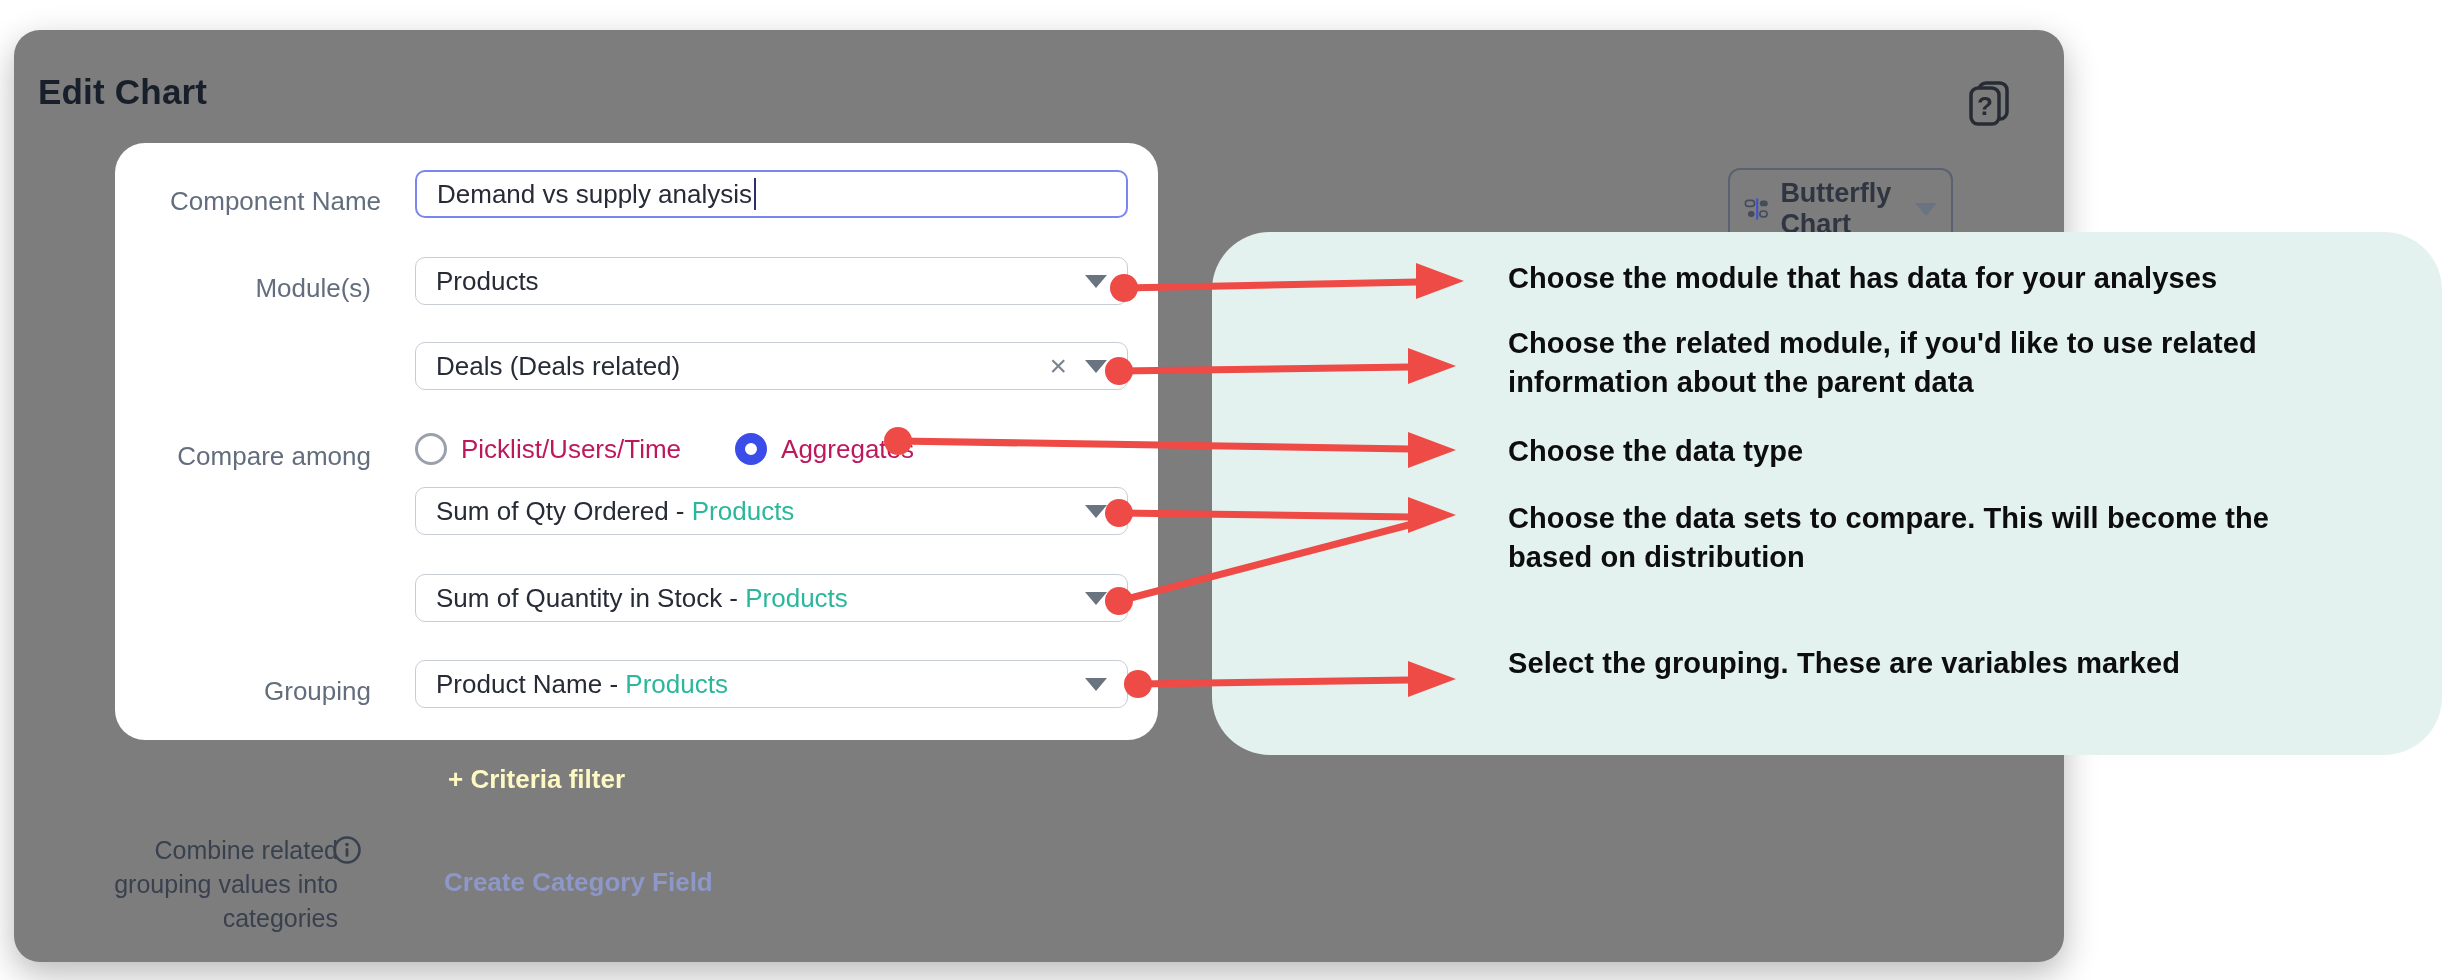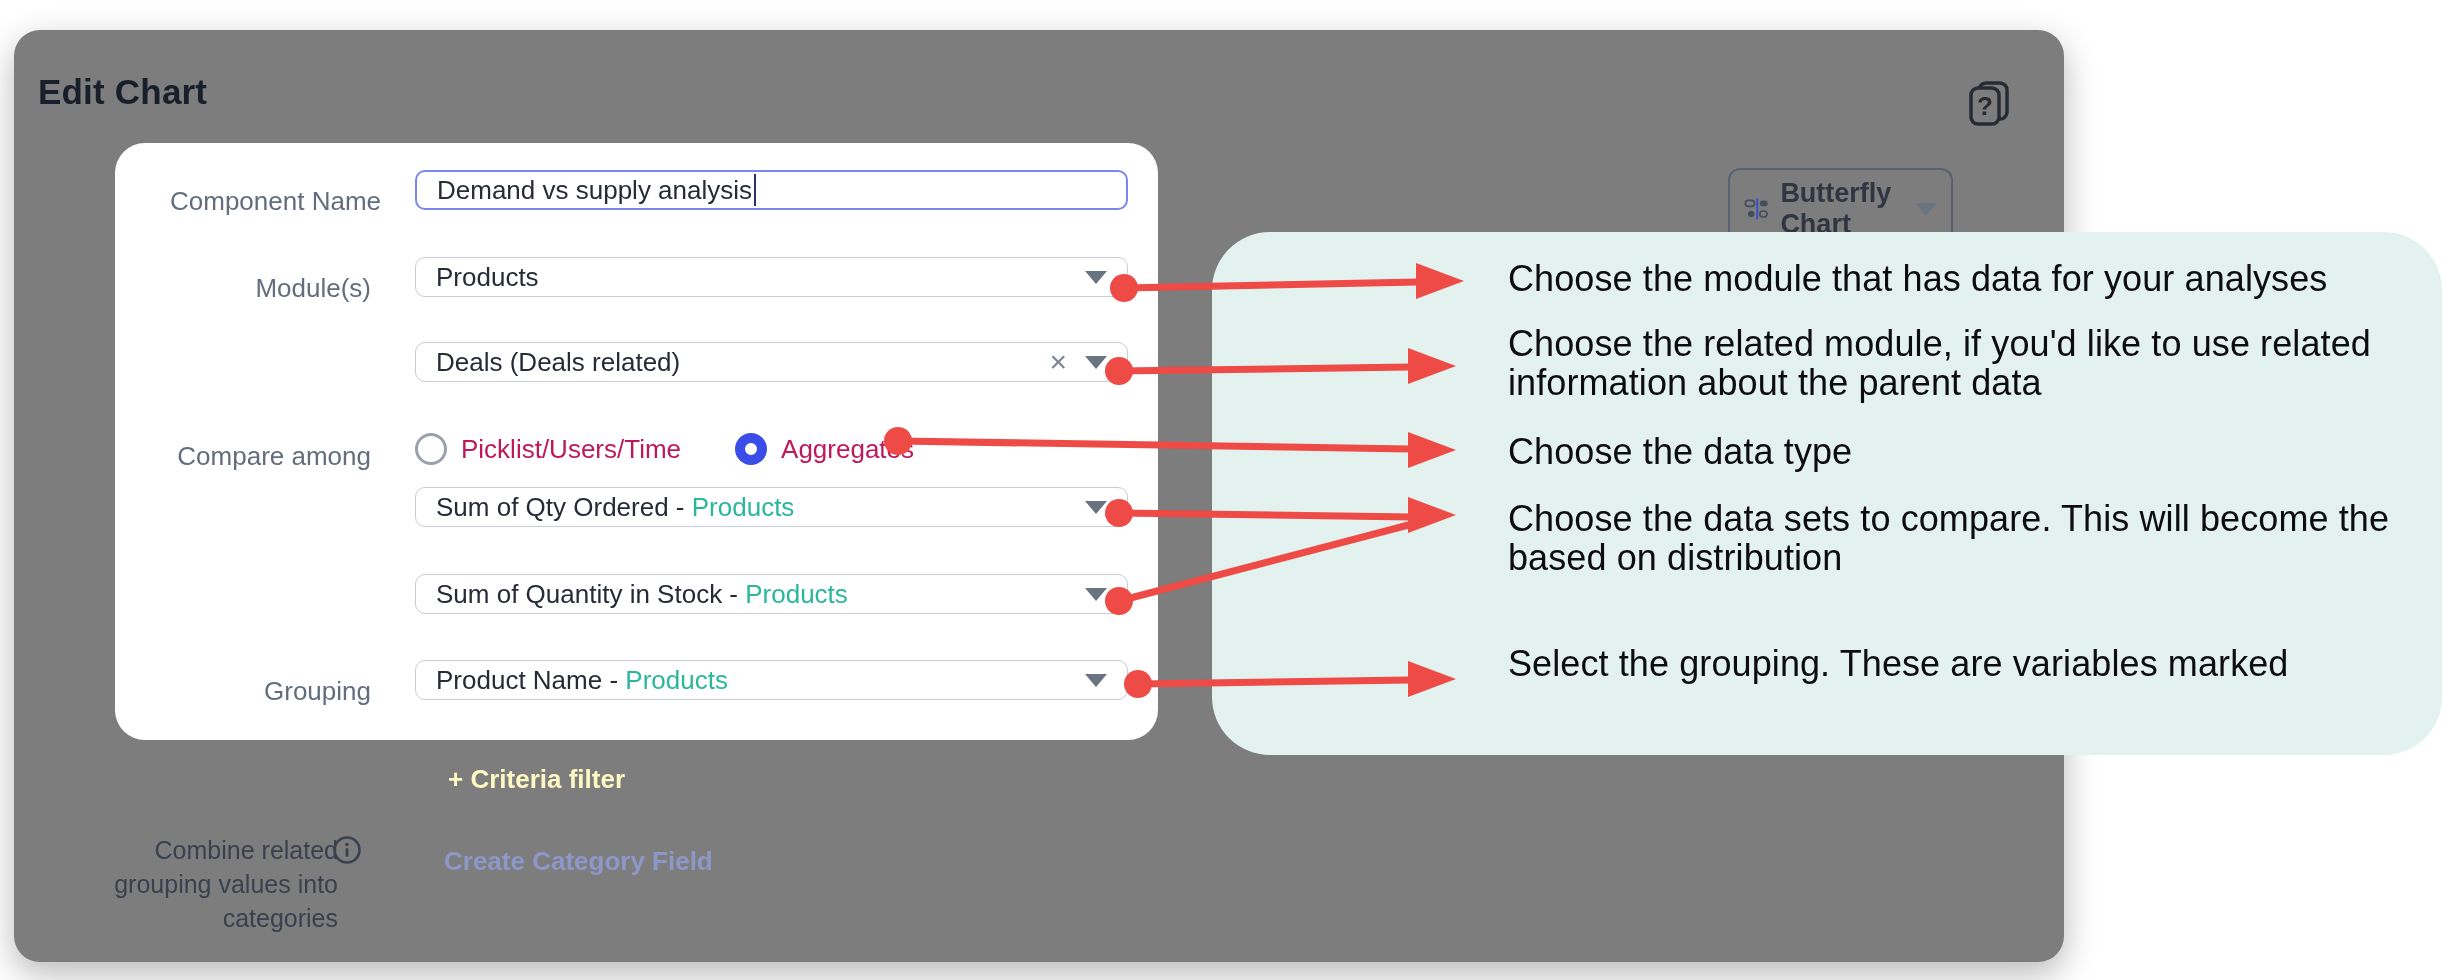--- a/index.html
+++ b/index.html
@@ -15,21 +15,21 @@
   
   .chart-type { position:absolute; left:1714px; top:138px; width:225px; height:82px;
                 border:2.5px solid #596270; border-radius:12px; display:flex; align-items:center;
                 padding:0 14px; gap:10px; color:#2f3642; font-size:27px; font-weight:600; }
   .chart-type .caret { margin-left:auto; }
 
   
   .card { position:absolute; left:101px; top:113px; width:1043px; height:597px; background:#ffffff; border-radius:30px; }
   .frow { position:absolute; left:0; width:100%; }
   .flabel { position:absolute; left:0; width:256px; text-align:right; font-size:26px; color:#626d7d; }
-  .fbox { position:absolute; left:300px; width:713px; height:40px; background:#fff;
+  .fbox { position:absolute; left:300px; width:713px; height:48px; background:#fff;
           border:1.5px solid #c7ccd5; border-radius:10px; display:flex; align-items:center;
           padding:0 20px; font-size:26px; color:#262b36; }
   .fbox.focused { border:2.5px solid #7b85f0; }
   .teal { color:#2ab79b; white-space:pre; }
   .caret { width:0; height:0; border-left:11px solid transparent; border-right:11px solid transparent; border-top:13px solid #6a7380; }
   .fbox .caret { margin-left:auto; }
   .clear-x { color:#7c8492; font-size:30px; margin-left:auto; margin-right:18px; line-height:1; }
   .clear-x + .caret { margin-left:0; }
   .text-cursor { display:inline-block; width:2px; height:32px; background:#2a2f6e; margin-left:2px; vertical-align:middle; }
 
@@ -42,21 +42,21 @@
   
   .criteria { position:absolute; left:448px; top:764px; font-size:26px; font-weight:700; color:#fef9c3; }
   .combine-wrap { position:absolute; left:60px; top:833px; width:258px; text-align:right;
                   font-size:25px; color:#39414f; line-height:34px; }
   .info-icon { position:absolute; left:330px; top:835px; width:30px; height:30px; }
   .create-cat { position:absolute; left:444px; top:837px; font-size:26px; font-weight:600; color:#8d97c8; }
 
   
   .bubble { position:absolute; left:1212px; top:232px; width:1230px; height:523px;
             background:#e3f2ef; border-radius:58px; }
-  .tip { position:absolute; left:1508px; font-size:36px; font-weight:400; color:#0d0d0d; line-height:39px; letter-spacing:.1px; }
+  .tip { position:absolute; left:1508px; font-size:29px; font-weight:700; color:#0d0d0d; line-height:39px; letter-spacing:.1px; }
 
   
   #arrows { position:absolute; left:0; top:0; width:2446px; height:980px; z-index:50; pointer-events:none; }
 </style>
 </head>
 <body>
 
 <div id="stage">
 
   <div class="dialog">
@@ -148,21 +148,21 @@
     <div class="combine-wrap" style="top:803px; left:66px;">
       <div>Combine related</div>
       <div>grouping values into</div>
       <div>categories</div>
     </div>
     <svg class="info-icon" viewBox="0 0 30 30" style="left:318px; top:805px;">
       <circle cx="15" cy="15" r="12.5" fill="none" stroke="#39414f" stroke-width="2.6"></circle>
       <circle cx="15" cy="9.5" r="1.8" fill="#39414f"></circle>
       <rect x="13.6" y="13" width="2.8" height="9" rx="1.4" fill="#39414f"></rect>
     </svg>
-    <div class="create-cat" style="top:816px; left:430px;text-align:center;">Create Category Field</div>
+    <div class="create-cat" style="top:837px; left:430px;text-align:center;">Create Category Field</div>
   </div>
 
   <div class="bubble"></div>
 
   <div class="tip" style="top:259px;">
     <div>Choose the module that has data for your analyses</div>
   </div>
   <div class="tip" style="top:432px;">
     <div>Choose the data type</div>
   </div>

